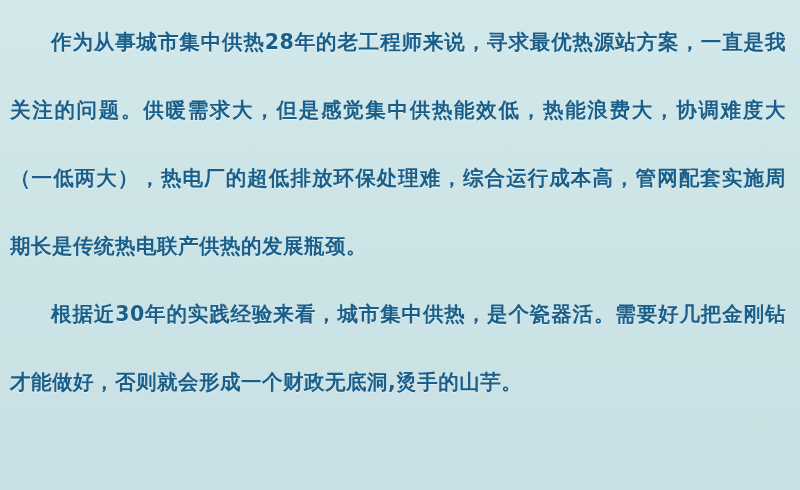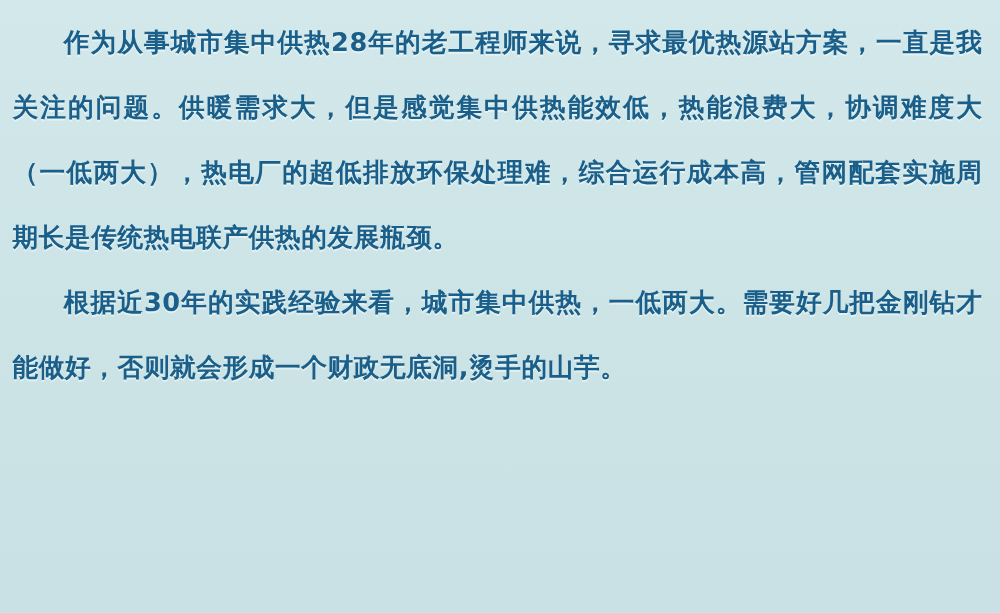--- a/index.html
+++ b/index.html
@@ -22,32 +22,32 @@
     padding: 8px 14px 8px 10px;
   }
   .article {
     display: block;
   }
   .para {
     margin: 0;
     color: #1a5f8a;
     font-weight: bold;
     font-size: 20.5px;
-    line-height: 52px;
+    line-height: 68px;
     letter-spacing: 0.5px;
     text-indent: 2em;
     text-align: justify;
     text-justify: inter-ideograph;
     text-shadow: 0 1px 0 rgba(255,255,255,0.45);
   }
   .para.p1 { text-indent: 2em; }
   .para.p2 { text-indent: 2em; }
   .para.p3 { text-indent: 2em; }
 </style>
 </head>
 <body>
 
 <div id="page">
   <div class="article">
     <p class="para p1">作为从事城市集中供热28年的老工程师来说，寻求最优热源站方案，一直是我关注的问题。供暖需求大，但是感觉集中供热能效低，热能浪费大，协调难度大（一低两大），热电厂的超低排放环保处理难，综合运行成本高，管网配套实施周期长是传统热电联产供热的发展瓶颈。</p>
-    <p class="para p3">根据近30年的实践经验来看，城市集中供热，一低两大。需要好几把金刚钻才能做好，否则就会形成一个财政无底洞,烫手的山芋。</p>
+    <p class="para p3">根据近30年的实践经验来看，城市集中供热，是个瓷器活。需要好几把金刚钻才能做好，否则就会形成一个财政无底洞,烫手的山芋。</p>
   </div>
 </div>
 
 </body></html>

